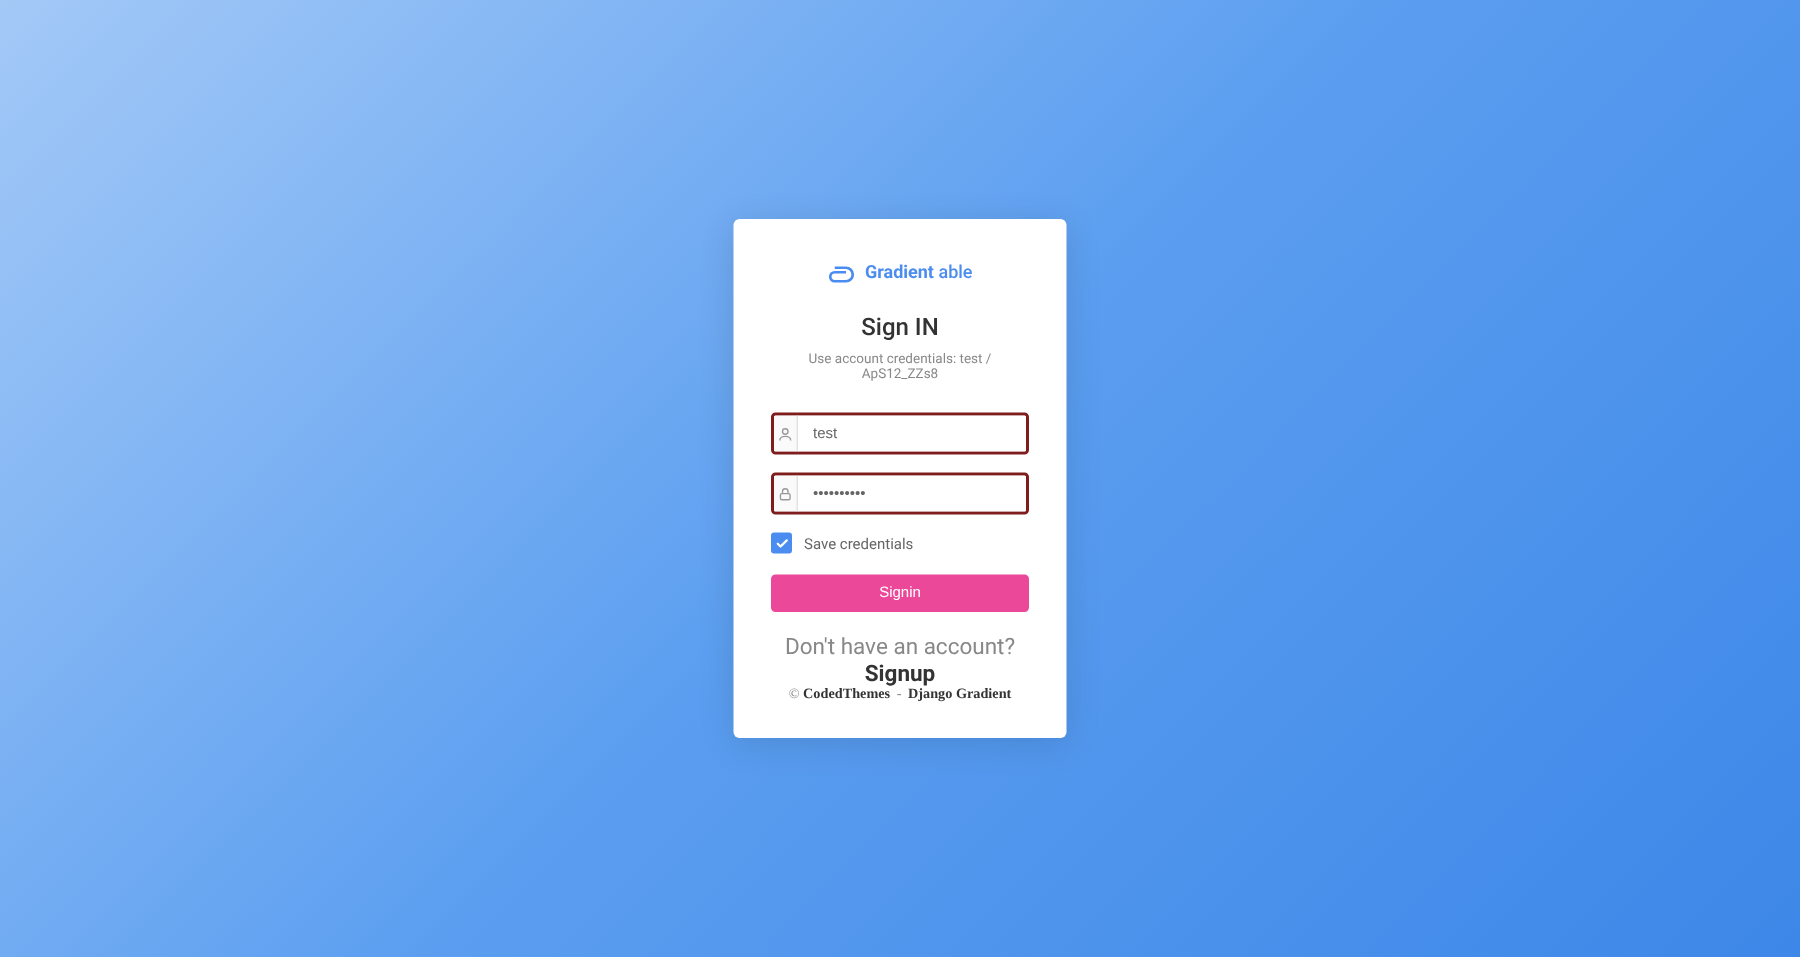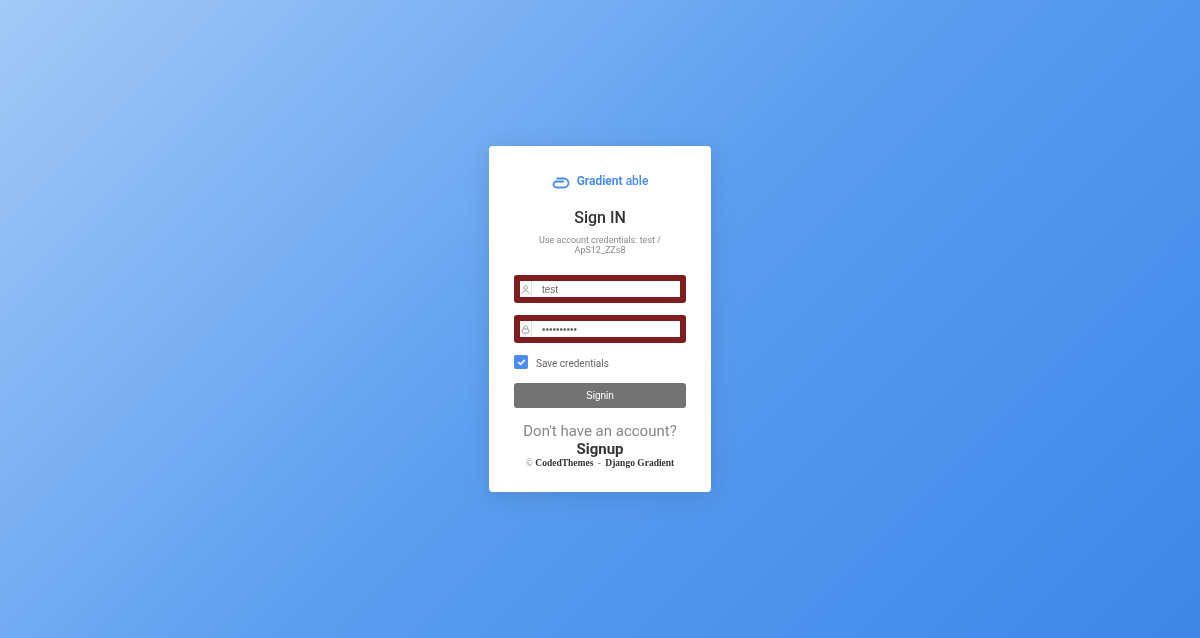--- a/index.html
+++ b/index.html
@@ -54,21 +54,21 @@
       margin-bottom: 8px;
     }
     .subtitle {
       font-size: 9px;
       color: #888;
       margin-bottom: 20px;
     }
     .input-group {
       display: flex;
       align-items: stretch;
-      border: 6px solid #7f1d1d;
+      border: 2px solid #7f1d1d;
       border-radius: 3px;
       margin-bottom: 12px;
       height: 28px;
       overflow: hidden;
     }
     .input-addon {
       width: 28px;
       display: flex;
       align-items: center;
       justify-content: center;
@@ -107,21 +107,21 @@
       width: 9px;
       height: 9px;
     }
     .checkbox-label {
       font-size: 10px;
       color: #666;
       text-align: left;
     }
     .signin-btn {
       width: 100%;
-      background: #737373;
+      background: #ec4899;
       color: #fff;
       border: none;
       border-radius: 3px;
       padding: 7px 0;
       font-size: 10px;
       cursor: pointer;
       margin-bottom: 14px;
     }
     .signup-row {
       font-size: 15px;

